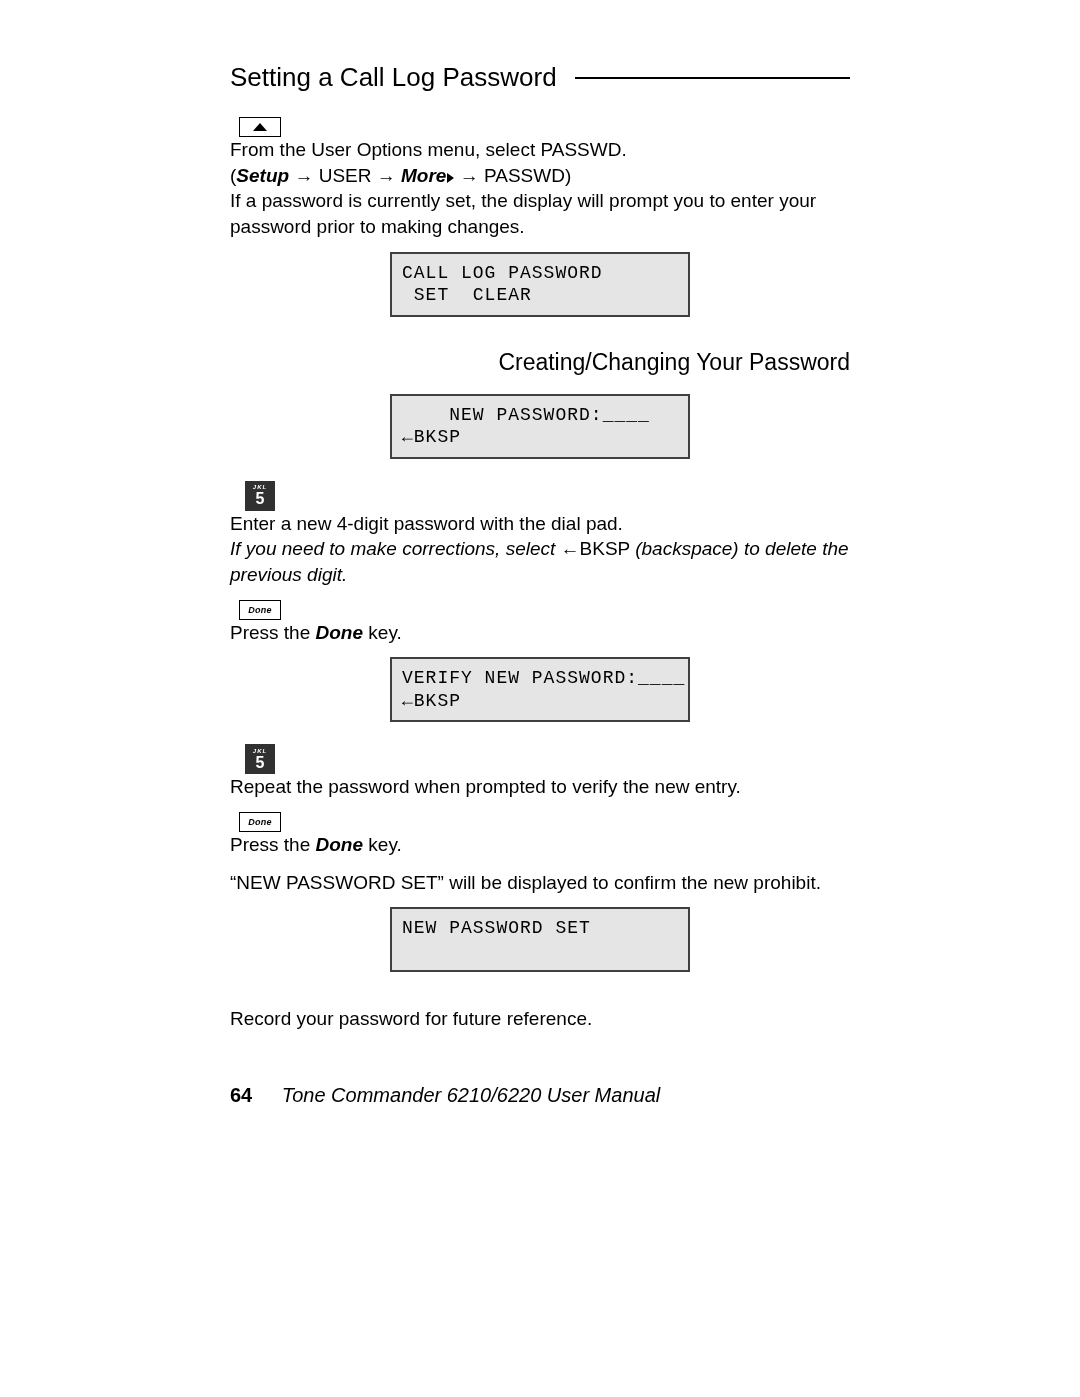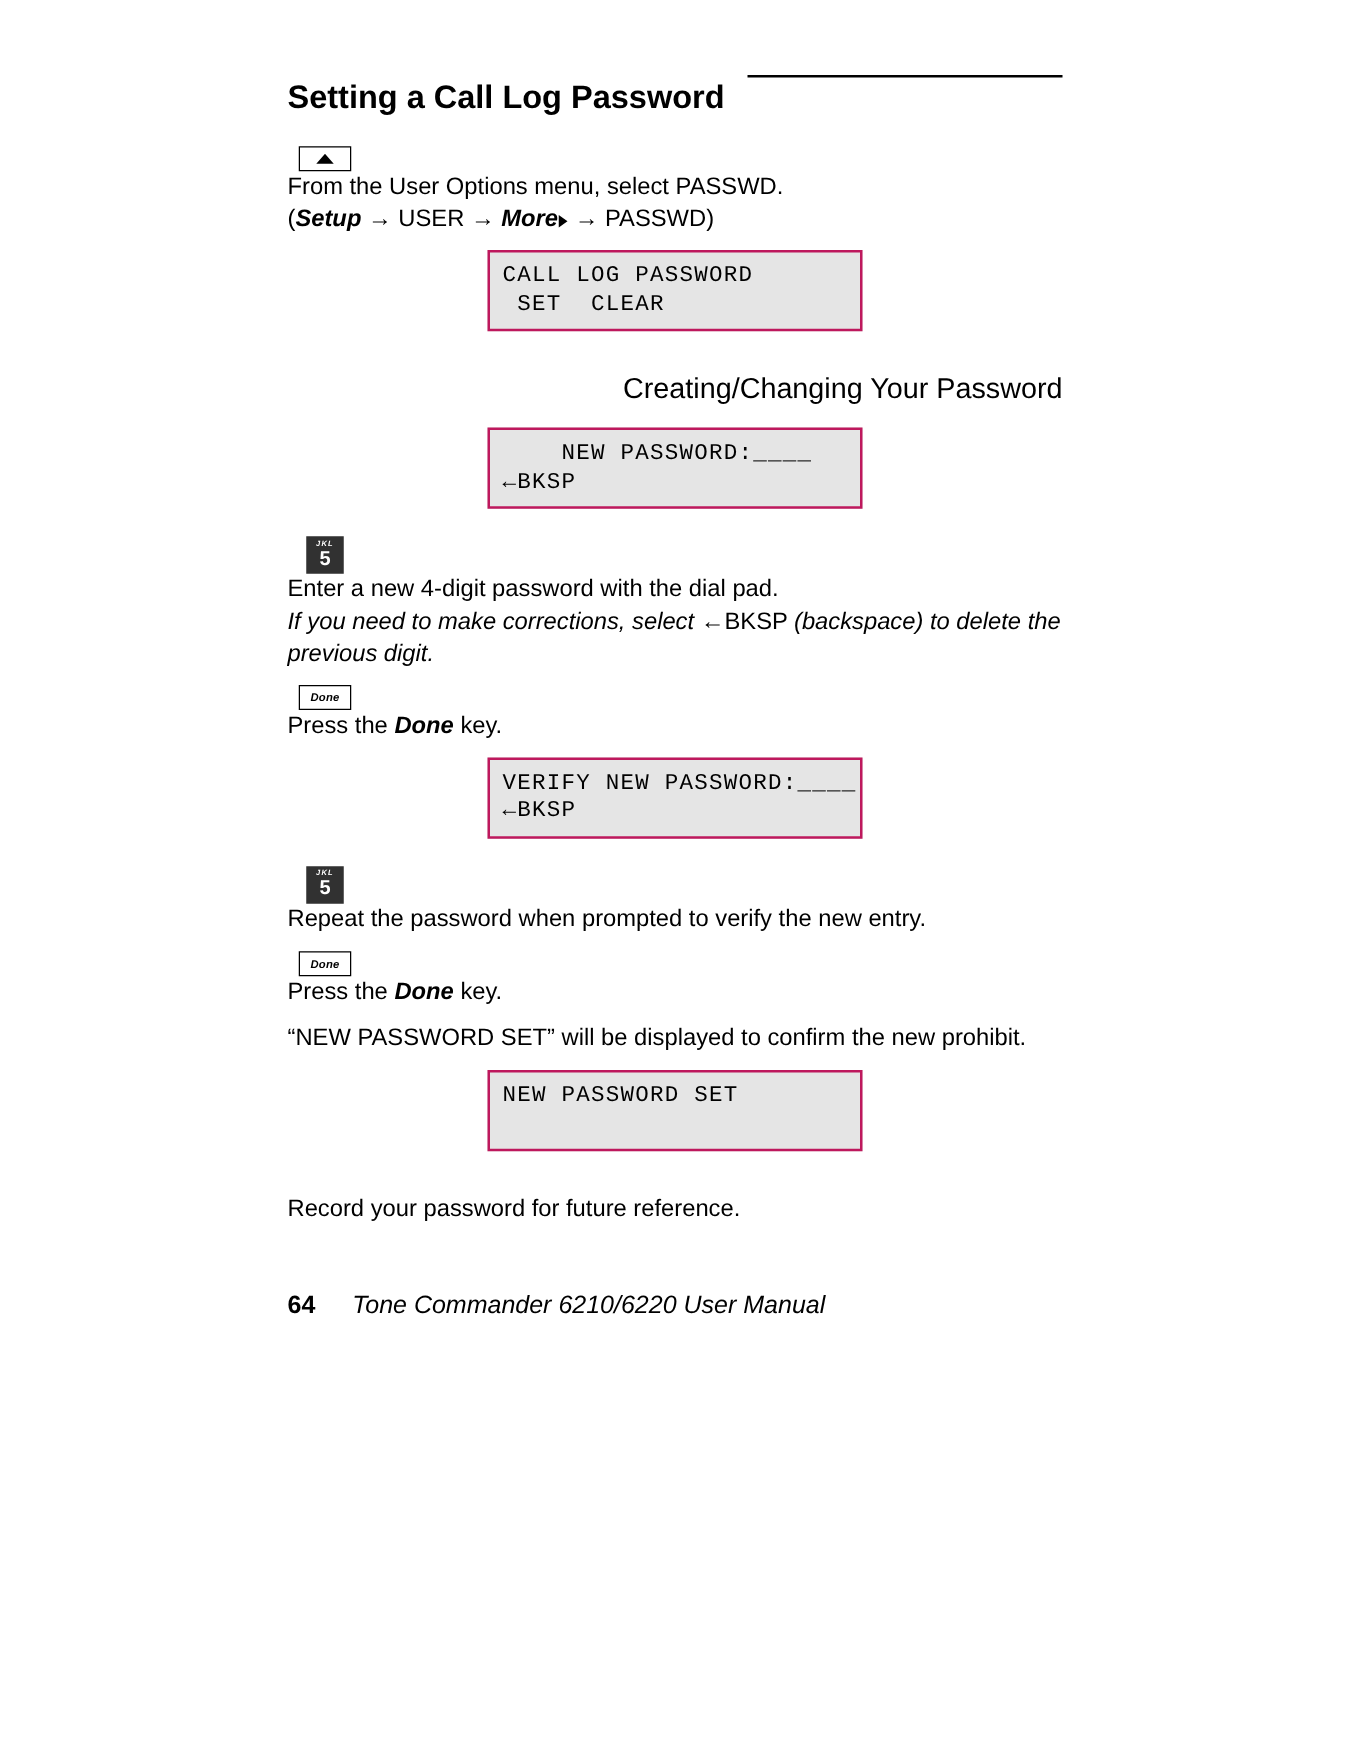--- a/index.html
+++ b/index.html
@@ -13,24 +13,24 @@
     min-height: 1397px;
     padding: 60px 230px 60px 230px;
     box-sizing: border-box;
     font-family: Arial, Helvetica, sans-serif;
     font-size: 19px;
     line-height: 1.35;
     color: #000;
   }
   h1.heading {
     font-size: 26px;
-    font-weight: bold;
+    font-weight: normal;
     margin: 0 0 20px 0;
     display: flex;
-    align-items: flex-start;
+    align-items: center;
     white-space: nowrap;
   }
   h1.heading .rule {
     flex: 1;
     height: 2px;
     background: #000;
     margin-left: 18px;
   }
   .intro {
     margin: 0 0 24px 0;
@@ -98,21 +98,21 @@
     letter-spacing: 1px;
     margin-bottom: 1px;
   }
   .lcd-wrap {
     display: flex;
     justify-content: center;
     margin: 12px 0 20px 0;
   }
   .lcd {
     width: 300px;
-    border: 2px solid #be185d;
+    border: 2px solid #404040;
     background: #e5e5e5;
     padding: 8px 10px 8px 10px;
     font-family: "Courier New", monospace;
     font-size: 18px;
     letter-spacing: 1px;
     white-space: pre;
     line-height: 1.25;
     box-sizing: border-box;
     font-weight:500;
   }
@@ -171,20 +171,21 @@
       <div>From the User Options menu, select PASSWD.</div>
       <div>
         (<strong class="b">Setup</strong>
         <span class="arrow"> → </span>
         <span>USER</span>
         <span class="arrow"> → </span>
         <strong class="b">More</strong><span class="more-t"></span>
         <span class="arrow"> → </span>
         <span>PASSWD</span>)
       </div>
+      <div>If a password is currently set, the display will prompt you to enter your password prior to making changes.</div>
     </div>
   </div>
 
   <div class="lcd-wrap">
     <div class="lcd">CALL LOG PASSWORD
  SET  CLEAR</div>
   </div>
 
   <div class="sub">Creating/Changing Your Password</div>
 

